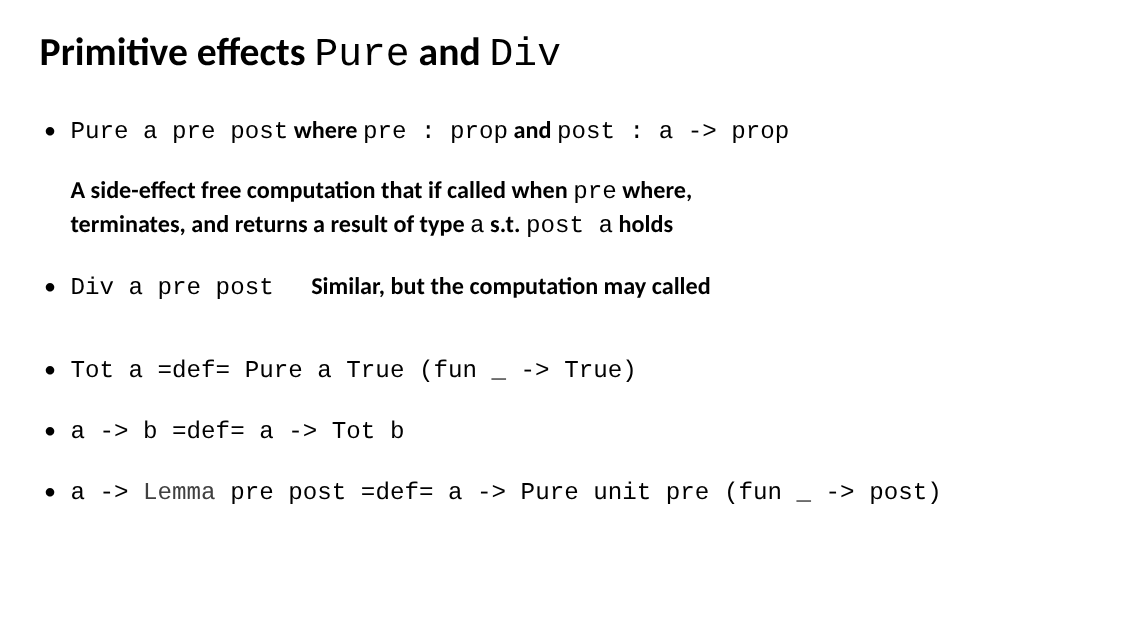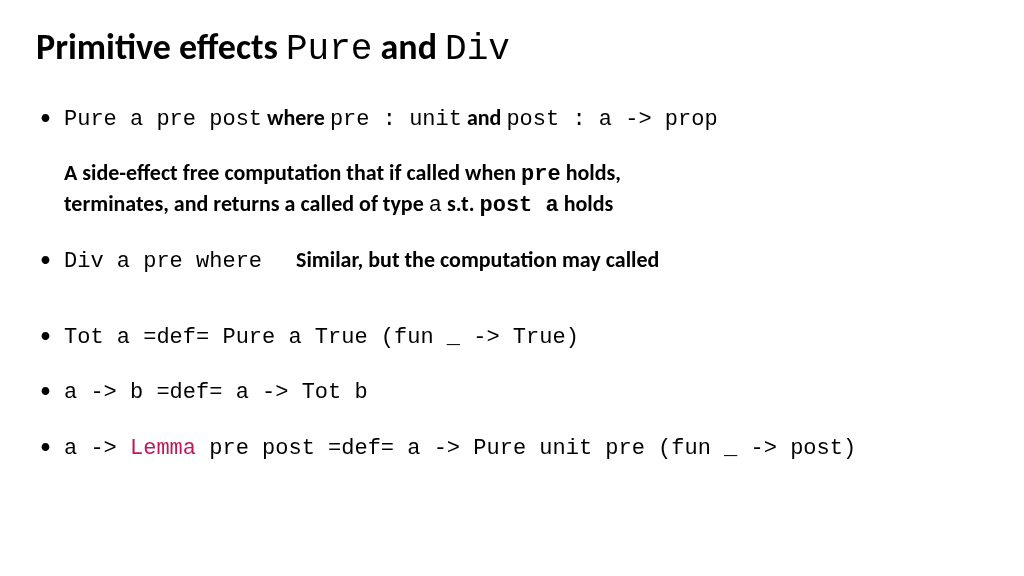--- a/index.html
+++ b/index.html
@@ -49,44 +49,44 @@
   .sans { font-family: Calibri, "Segoe UI", Arial, sans-serif; }
   .bold { font-weight: 700; text-align: right; }
   .desc {
     margin-top: 26px;
     font-family: Calibri, "Segoe UI", Arial, sans-serif;
     font-weight: 700;
     font-size: 22px;
     line-height: 1.3;
   }
   .inline-gap { display: inline-block; width: 34px; }
-  .lemma { color: #be185d; }
+  .lemma { color: #404040; }
   .li-div { margin-bottom: 46px !important; }
 </style>
 </head>
 <body>
 
 <div class="slide">
 
   <h1 class="title">
     <span class="sans">Primitive effects </span><span class="mono">Pure</span><span class="sans"> and </span><span class="mono">Div</span>
   </h1>
 
   <ul class="bullets">
 
     <li>
-      <span class="mono">Pure a pre post</span><span class="sans bold"> where  </span><span class="mono">pre : unit</span><span class="sans bold">  and   </span><span class="mono">post : a -&gt; prop</span>
+      <span class="mono">Pure a pre post</span><span class="sans bold"> where  </span><span class="mono">pre : prop</span><span class="sans bold">  and   </span><span class="mono">post : a -&gt; prop</span>
       <div class="desc">
-        <span>A side-effect free computation that if called when </span><span class="mono" style="font-weight:700">pre</span><span> holds,</span><br>
-        <span>terminates, and returns a called of type </span><span class="mono" style="font-weight:400">a</span><span> s.t. </span><span class="mono" style="font-weight:700">post  a</span><span> holds</span>
+        <span>A side-effect free computation that if called when </span><span class="mono" style="font-weight:400">pre</span><span> where,</span><br>
+        <span>terminates, and returns a result of type </span><span class="mono" style="font-weight:400">a</span><span> s.t. </span><span class="mono" style="font-weight:400">post  a</span><span> holds</span>
       </div>
     </li>
 
     <li class="li-div">
-      <span class="mono">Div a pre where</span><span class="inline-gap"></span><span class="sans bold">Similar, but the computation may called</span>
+      <span class="mono">Div a pre post</span><span class="inline-gap"></span><span class="sans bold">Similar, but the computation may called</span>
     </li>
 
     <li>
       <span class="mono">Tot a =def= Pure a True (fun _ -&gt; True)</span>
     </li>
 
     <li>
       <span class="mono">a -&gt; b =def= a -&gt; Tot b</span>
     </li>
 

